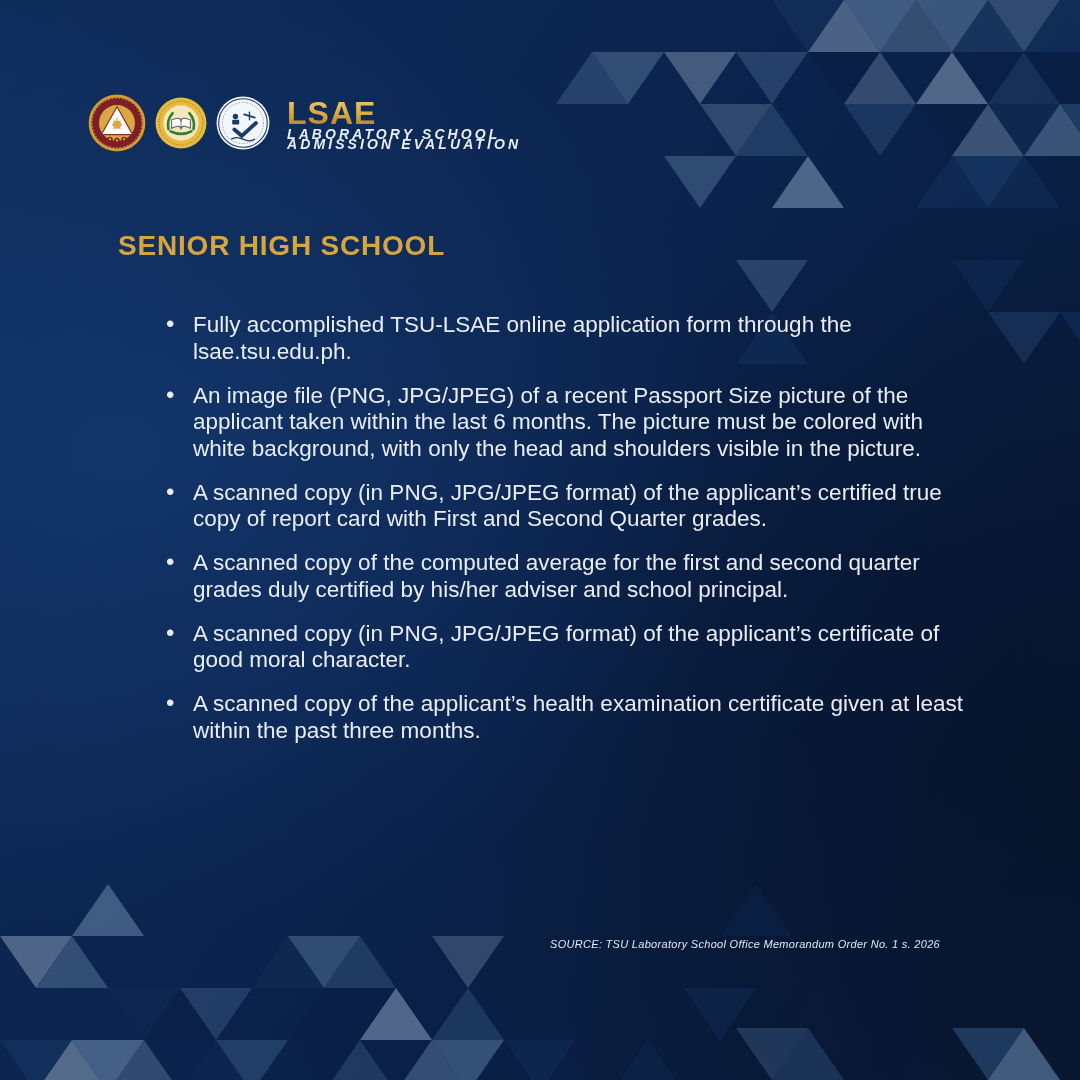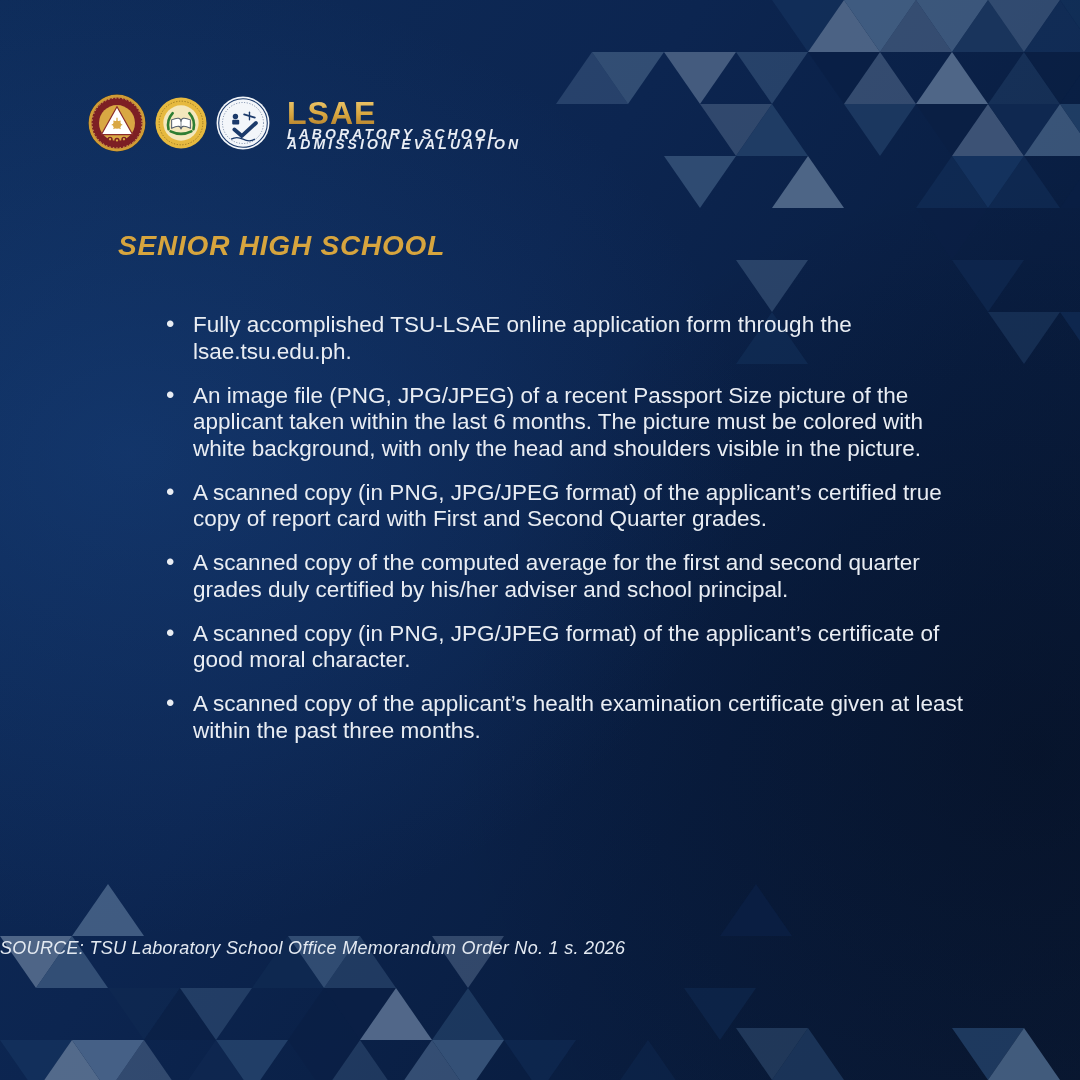--- a/index.html
+++ b/index.html
@@ -25,21 +25,21 @@
   .wordmark{margin-left:8px;display:flex;flex-direction:column;}
   .wordmark .sub{
     color:#e9edf4;font-size:14px;font-weight:bold;
     letter-spacing:3.1px;line-height:10.5px;white-space:nowrap;font-style:italic;
   }
 
   
   .heading{
     position:absolute;left:118px;top:210px;
     color:var(--gold,#d7a53e);
-    font-size:28px;font-weight:bold;letter-spacing:.8px;line-height:34px;font-style:italic;
+    font-size:28px;font-weight:bold;letter-spacing:.8px;line-height:34px;
   }
 
   
   .req-list{
     position:absolute;left:152px;top:300px;width:812px;
     margin:12px;padding:0;list-style:none;
     color:var(--text,#e9edf3);
     font-size:22.5px;line-height:26.5px;
   }
   .req-list li{
@@ -47,22 +47,22 @@
   }
   .req-list li::before{
     content:"\2022";
     position:absolute;left:2px;top:-1px;
     font-size:24px;color:var(--text,#e9edf3);
   }
 
   
   .source{
     position:absolute;left:0;right:140px;top:938px;
-    text-align:left;
-    color:#e3e9f1;font-size:18px;font-style:italic;letter-spacing:.3px;
+    text-align:right;
+    color:#e3e9f1;font-size:11px;font-style:italic;letter-spacing:.3px;
   }
 </style>
 </head>
 <body>
 
 <div class="canvas">
 
   <svg class="bg-mosaic" id="bg-mosaic" viewBox="0 0 1080 1080">
       <polygon points="772,0 844,0 808,52" fill="#15345f" fill-opacity="0.5952135981526225"></polygon>
       <polygon points="808,52 880,52 844,0" fill="#5a7191" fill-opacity="0.8133240613853558"></polygon>

